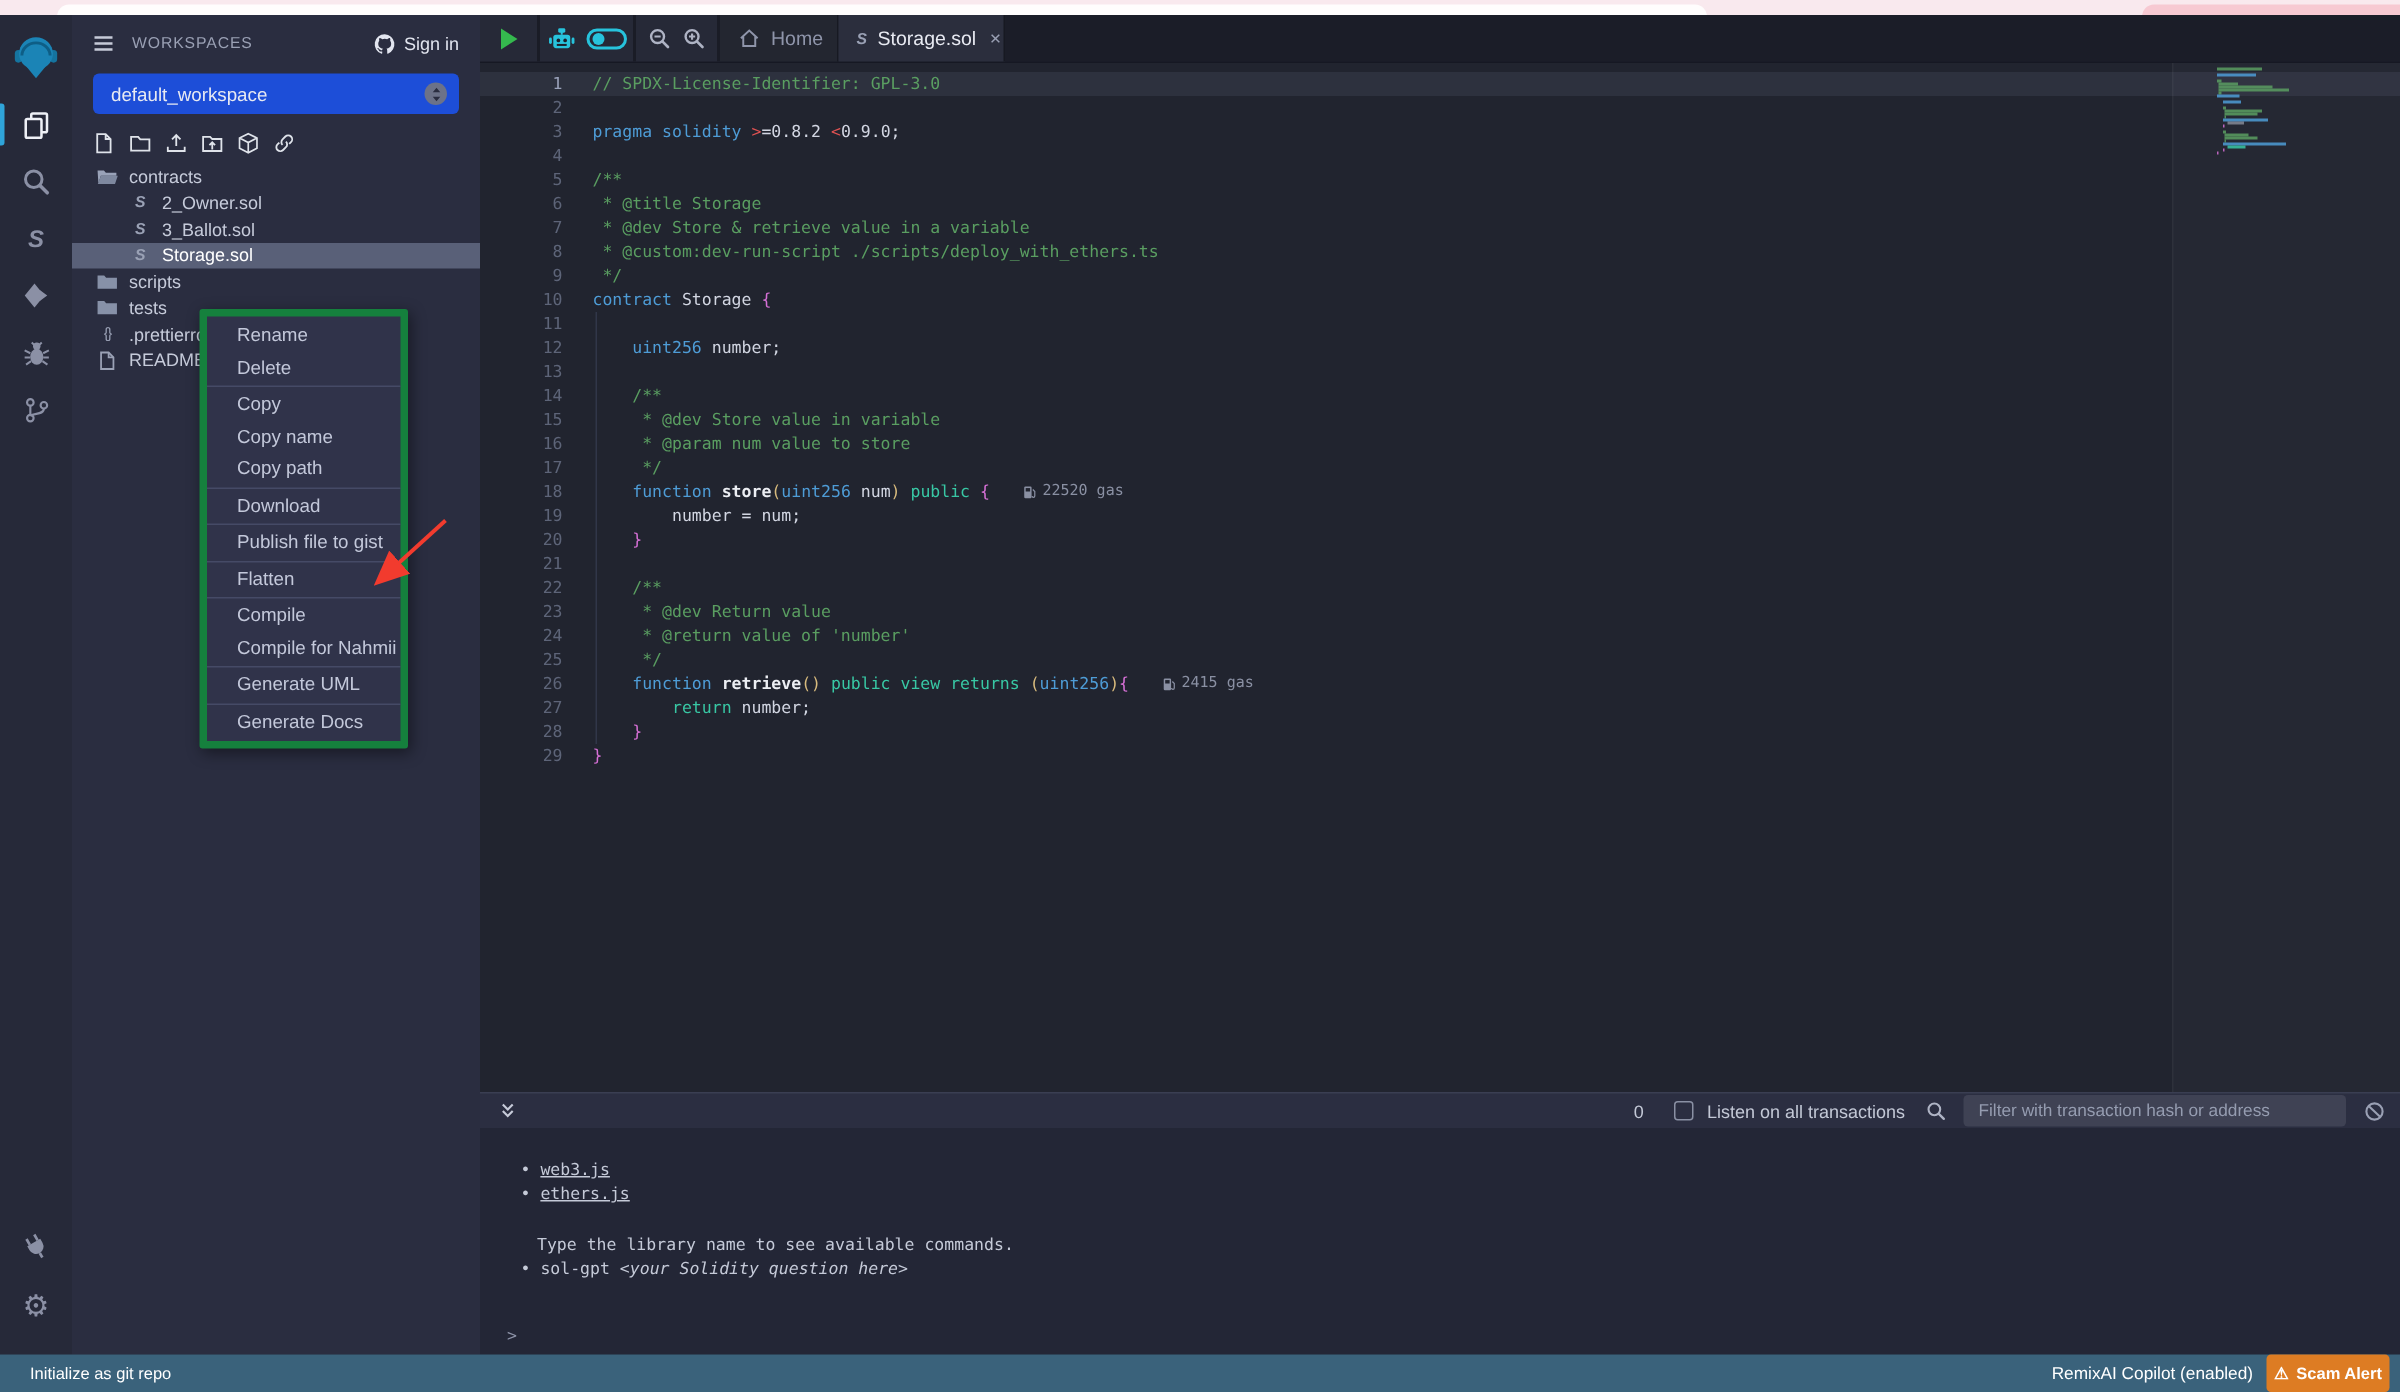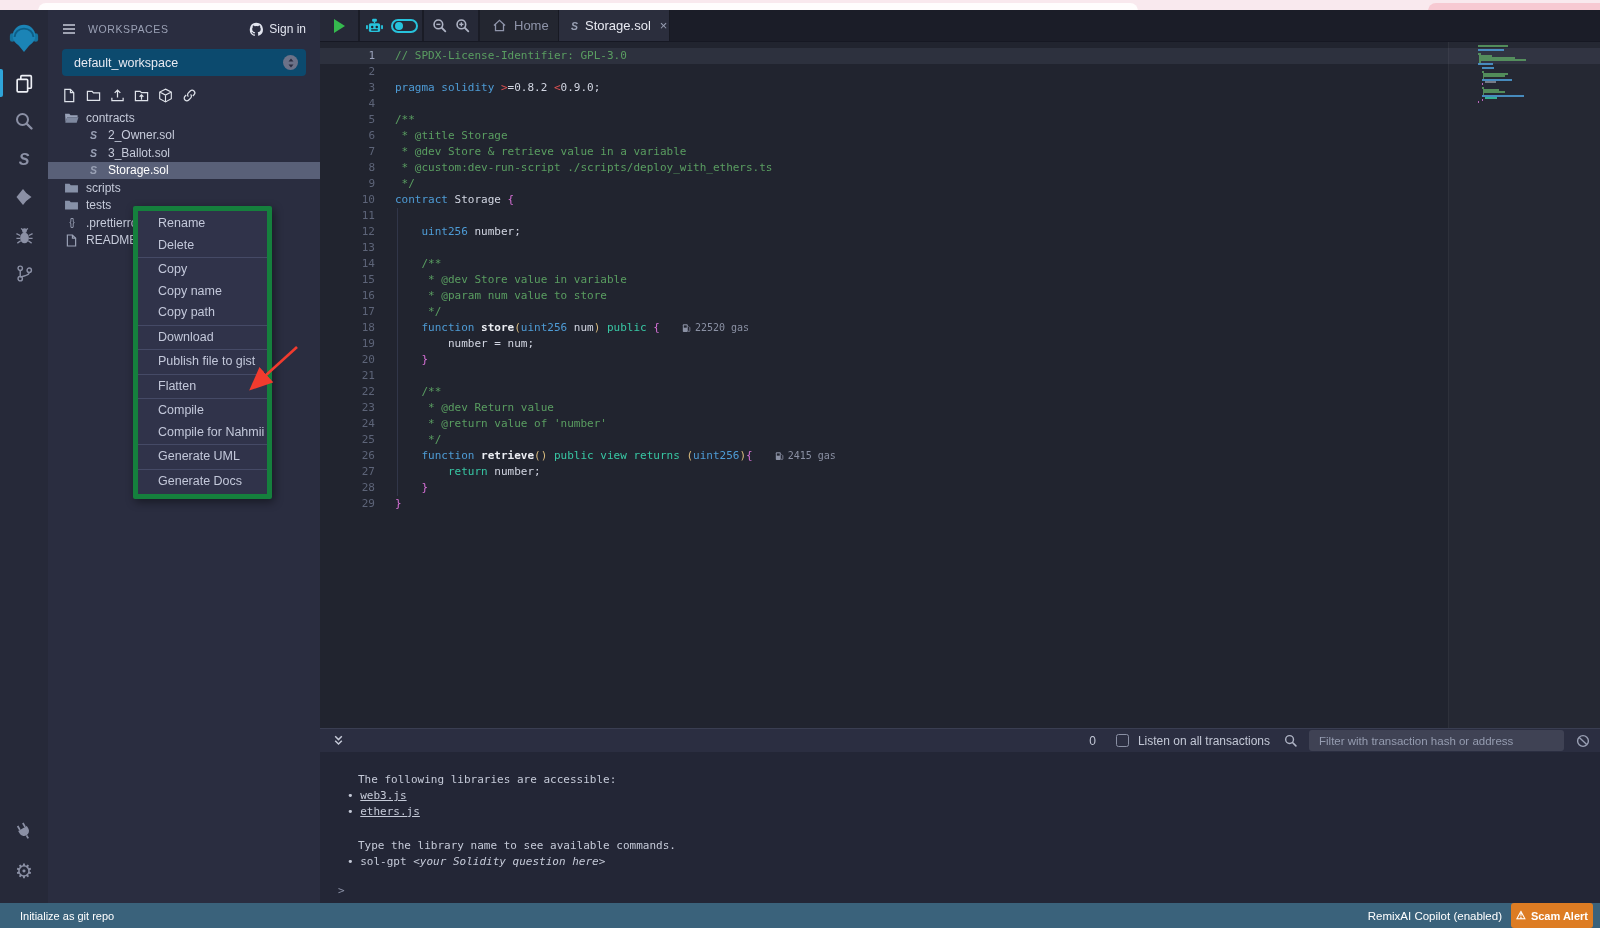--- a/index.html
+++ b/index.html
@@ -29,21 +29,21 @@
 .side-panel{width:272px;background:#2a2d40;position:relative;flex:none;color:#c6cbda}
 .fe-header{height:34px;display:flex;align-items:center;padding:10px 12px 0 14px}
 .fe-title{font-size:13px;font-weight:bold;color:#e4e7f1;letter-spacing:.3px;flex:1}
 .fe-check{color:#2fa86b;font-size:14px;font-weight:bold;margin-right:14px}
 .fe-chevron{color:#9aa0b4;font-size:17px;line-height:10px}
 .ws-row{height:24px;margin:7px 14px 0 14px;display:flex;align-items:center}
 .ws-burger{color:#c6cad8;margin-right:12px;display:flex}
 .ws-label{font-size:10.5px;letter-spacing:.6px;color:#9annn}
 .ws-label{font-size:10.5px;letter-spacing:.6px;color:#9aa0b4;flex:1}
 .signin{display:flex;align-items:center;gap:5px;color:#e2e5ef;font-size:12px;cursor:pointer}
-.ws-select{height:27px;margin:8px 14px 0 14px;background:#0c4a6e;border-radius:4px;display:flex;align-items:center;padding:0 8px 0 12px;font-size:12.5px;color:#e8eaf2;cursor:pointer}
+.ws-select{height:27px;margin:8px 14px 0 14px;background:#1d4ed8;border-radius:4px;display:flex;align-items:center;padding:0 8px 0 12px;font-size:12.5px;color:#e8eaf2;cursor:pointer}
 .ws-select .sel-label{flex:1}
 .updown{width:15px;height:15px;border-radius:50%;background:#6c7288;display:flex;align-items:center;justify-content:center}
 .ws-icons{margin:12px 14px 0 14px;display:flex;gap:9px;color:#dfe3ea}
 .ws-icons .wicon{display:flex;cursor:pointer}
 
 
 #file-tree{margin-top:6px;font-size:12px}
 .tree-row{height:17.5px;display:flex;align-items:center;gap:7px;cursor:pointer;white-space:nowrap;overflow:hidden}
 .tree-row.selected{background:#596078;color:#fff}
 .tree-icon{display:flex;align-items:center;width:15px;justify-content:center;flex:none}
@@ -471,21 +471,20 @@
           <span class="ban-icon">
             <svg viewBox="0 0 14 14" width="14" height="14">
                 <circle cx="7" cy="7" r="5.4" fill="none" stroke="currentColor" stroke-width="1.4"></circle>
                 <line x1="3.3" y1="3.5" x2="10.7" y2="10.5" stroke="currentColor" stroke-width="1.4"></line>
               </svg>
           </span>
         </div>
       </div>
 
       <div class="term-body">
-        <div class="tline">The following libraries are accessible:</div>
         <div class="tline tbullet">• <span class="tlink">web3.js</span></div>
         <div class="tline tbullet">• <span class="tlink">ethers.js</span></div>
         <div class="tline thint">Type the library name to see available commands.</div>
         <div class="tline tbullet">• <span>sol-gpt </span><span class="gpt-arg">&lt;your Solidity question here&gt;</span></div>
         <div class="tprompt">&gt;</div>
       </div>
     </section>
   </div>
 
   <div id="context-menu">

